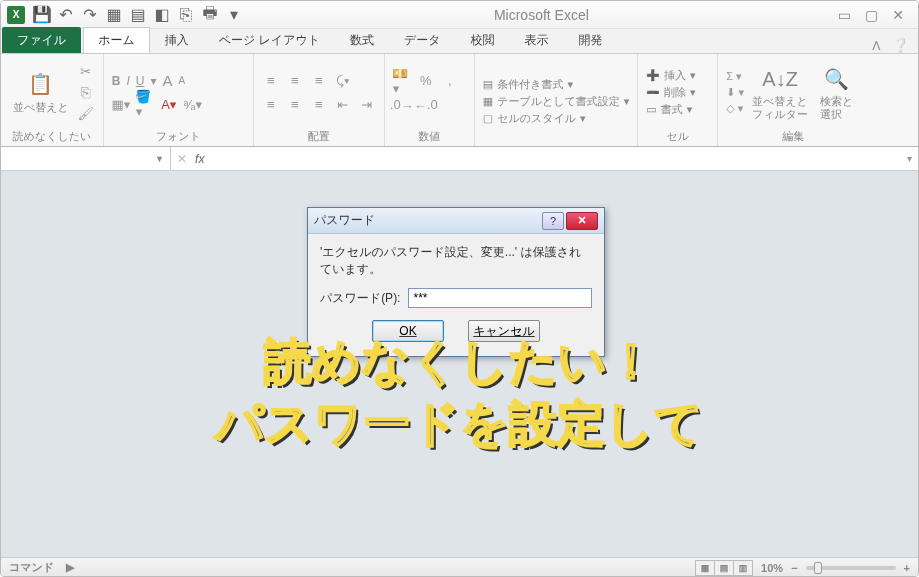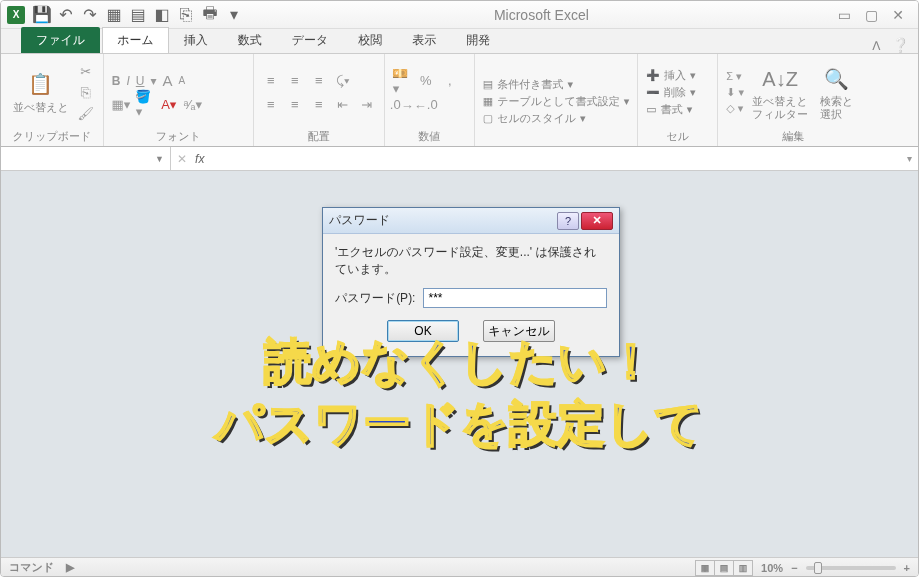--- a/index.html
+++ b/index.html
@@ -7,21 +7,21 @@
 
 
 .titlebar { height: 28px; background: linear-gradient(#fdfdfd,#f2f2f2); display: flex; align-items: center; padding: 0 6px; border-bottom: 1px solid #ddd; }
 .titlebar .qat { display: flex; align-items: center; gap: 2px; }
 .titlebar .qat-icon { width: 22px; height: 22px; display: flex; align-items: center; justify-content: center; color: #666; border-radius: 2px; }
 .titlebar .app-title { flex: 1; text-align: center; font-size: 14px; color: #888; }
 .titlebar .win-controls { display: flex; gap: 14px; color: #888; font-size: 14px; padding-right: 8px; }
 .excel-logo { width: 18px; height: 18px; background: #2a7f3c; color: #fff; font-size: 10px; font-weight: bold; display: flex; align-items: center; justify-content: center; border-radius: 2px; margin-right: 4px; }
 
 
-.tabs { height: 24px; display: flex; align-items: flex-end; padding-left: 20px; background: #f2f2f2; }
+.tabs { height: 24px; display: flex; align-items: flex-end; padding-left: 1px; background: #f2f2f2; }
 .tab { padding: 4px 14px; font-size: 12px; color: #444; cursor: pointer; border: 1px solid transparent; border-bottom: none; }
 .tab.file { background: #1e7145; color: #fff; border-radius: 2px 2px 0 0; margin-right: 2px; }
 .tab.active { background: #fff; border-color: #ccc; color: #333; margin-top: 28px; }
 .tabs .spacer { flex: 1; }
 .tabs .help { padding: 0 8px; color: #2a7fbe; font-size: 14px; }
 .tabs .collapse { color: #888; font-size: 12px; padding-right: 4px; }
 
 
 .ribbon { height: 94px; background: #f7f7f7; border-top: 1px solid #ccc; border-bottom: 1px solid #b8b8b8; display: flex; }
 .group { border-right: 1px solid #ddd; padding: 4px 8px 2px 8px; display: flex; flex-direction: column; min-width: 60px; }
@@ -39,31 +39,31 @@
 .formula-bar { height: 24px; border-bottom: 1px solid #ccc; display: flex; align-items: center; background: #fff; }
 .name-box { width: 170px; border-right: 1px solid #ccc; height: 100%; display: flex; align-items: center; padding: 0 6px; font-size: 12px; }
 .name-box .dd { margin-left: auto; color: #888; font-size: 9px; }
 .fx-area { flex: 1; display: flex; align-items: center; padding: 0 6px; gap: 8px; font-size: 12px; color: #666; }
 .fx-area .expand { margin-left: auto; color: #999; font-size: 10px; }
 
 
 .workspace { height: 386px; background: #dfe4e8; position: relative; overflow: hidden; }
 
 
-.dialog { position: absolute; left: 321px; top: 36px; width: 298px; background: #f0f0f0; border: 1px solid #5a7ba0; box-shadow: 2px 2px 6px rgba(0,0,0,.3); }
+.dialog { position: absolute; left: 306px; top: 36px; width: 298px; background: #f0f0f0; border: 1px solid #5a7ba0; box-shadow: 2px 2px 6px rgba(0,0,0,.3); }
 .dialog-titlebar { height: 26px; background: linear-gradient(#eaf1f9,#cfdff0); display: flex; align-items: center; padding: 0 6px; border-bottom: 1px solid #b0c4de; }
 .dialog-titlebar .title { font-size: 12px; color: #333; }
 .dialog-titlebar .dlg-btns { margin-left: auto; display: flex; gap: 2px; }
 .dlg-help { width: 22px; height: 18px; background: linear-gradient(#eef,#cce); border: 1px solid #88a; border-radius: 2px; font-size: 11px; display: flex; align-items: center; justify-content: center; color: #336; }
 .dlg-close { width: 32px; height: 18px; background: linear-gradient(#e57,#c23); border: 1px solid #923; border-radius: 2px; color: #fff; font-size: 11px; display: flex; align-items: center; justify-content: center; font-weight: bold; }
 .dialog-body { padding: 10px 12px; font-size: 12px; color: #333; }
 .dialog-body .msg { margin-bottom: 10px; }
 .dialog-body .field { display: flex; align-items: center; gap: 8px; margin-bottom: 12px; }
 .dialog-body .field input { flex: 1; border: 1px solid #7a9ac0; padding: 2px 4px; font-size: 12px; height: 20px; }
-.dialog-buttons { display: flex; justify-content: center; gap: 24px; padding-bottom: 4px; }
+.dialog-buttons { display: flex; justify-content: center; gap: 24px; padding-bottom: 4px; text-decoration: underline; }
 .dlg-btn { min-width: 72px; height: 22px; font-size: 12px; background: linear-gradient(#f8f8f8,#e2e2e2); border: 1px solid #888; border-radius: 2px; }
 .dlg-btn.default { border: 1px solid #3c7fb1; box-shadow: 0 0 0 1px #a8d8f0 inset; }
 
 
 .overlay-text { position: absolute; left: 0; right: 0; top: 160px; text-align: center; font-size: 48px; font-weight: 900; color: #2847c9; -webkit-text-stroke: 2px #f5d94a; text-shadow: 3px 3px 0 #333, -1px -1px 0 #f5d94a; line-height: 1.3; font-family: "Meiryo", sans-serif; }
 
 
 .statusbar { height: 20px; background: linear-gradient(#f4f4f4,#e8e8e8); border-top: 1px solid #ccc; display: flex; align-items: center; font-size: 11px; color: #888; padding: 9px 8px; font-weight: bold; }
 .statusbar .right { margin-left: auto; display: flex; align-items: center; gap: 8px; }
 .view-btns { display: flex; }
@@ -92,20 +92,21 @@
     <span>▭</span>
     <span>▢</span>
     <span>✕</span>
   </div>
 </div>
 
 <div class="tabs">
   <div class="tab file">ファイル</div>
   <div class="tab active">ホーム</div>
   <div class="tab">挿入</div>
+  <div class="tab">ページ レイアウト</div>
   <div class="tab">数式</div>
   <div class="tab">データ</div>
   <div class="tab">校閲</div>
   <div class="tab">表示</div>
   <div class="tab">開発</div>
   <div class="spacer"></div>
   <div class="collapse">ᐱ</div>
   <div class="help">❔</div>
 </div>
 
@@ -115,21 +116,21 @@
       <div class="big-btn">
         <div class="ico">📋</div>
         <span>並べ替えと</span>
       </div>
       <div class="col">
         <span class="mini-ico">✂</span>
         <span class="mini-ico">⎘</span>
         <span class="mini-ico">🖌</span>
       </div>
     </div>
-    <div class="group-label">クリップボード</div>
+    <div class="group-label">読めなくしたい</div>
   </div>
 
   <div class="group" style="min-width:150px">
     <div class="group-body">
       <div class="col" style="gap:6px">
         <div class="row">
           <b>B</b>
           <i>I</i>
           <u>U</u>
           <span>▾</span>

